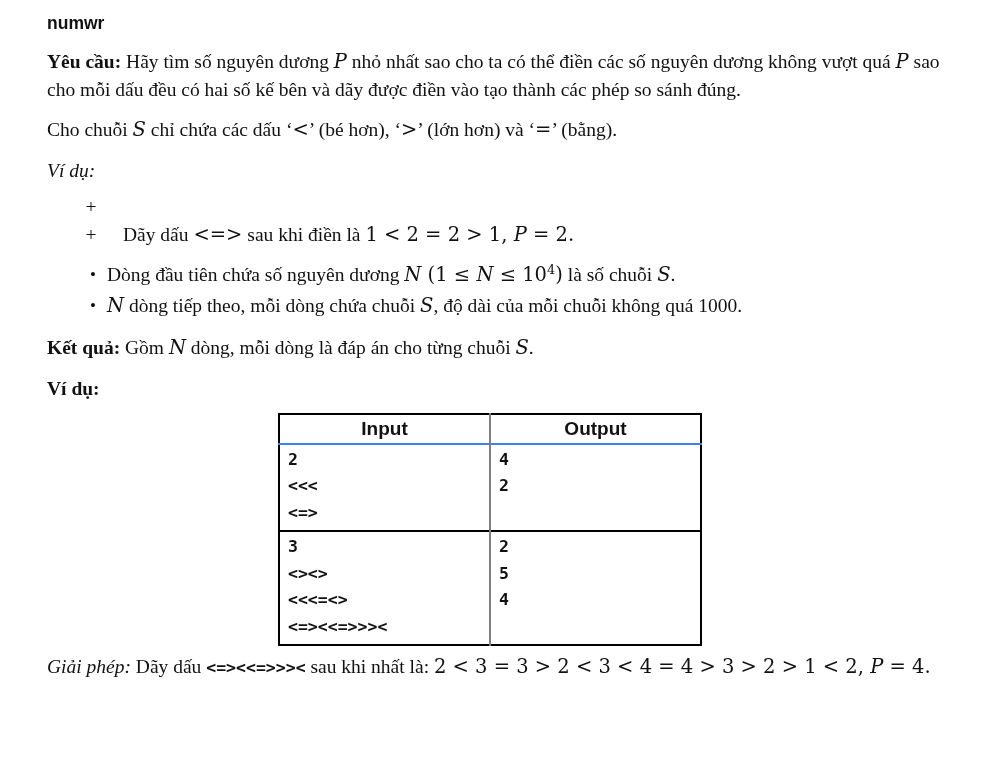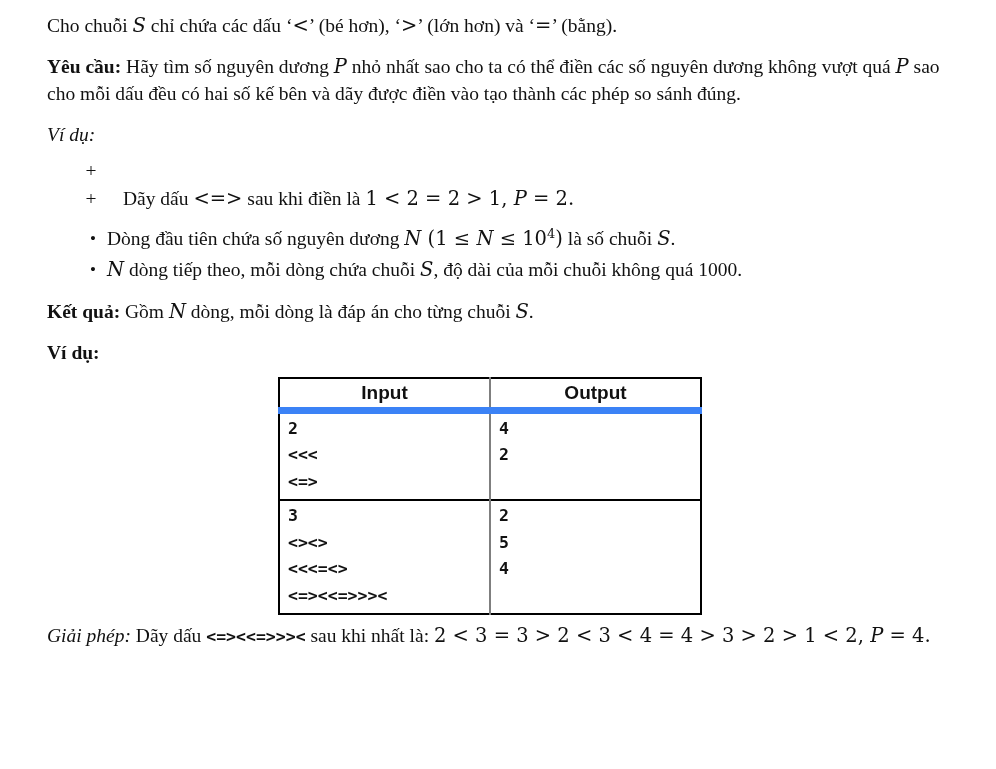--- a/index.html
+++ b/index.html
@@ -43,39 +43,40 @@
     border-collapse:collapse; table-layout:fixed;
     margin:1px 0 7px 231px;
     border:2px solid #000;
   }
   table.xtable col { width:211px; }
   table.xtable th {
     font-family:"Liberation Sans","DejaVu Sans",sans-serif;
     font-weight:bold; font-size:19px; text-align:center;
     padding:1px 0 2px 0; line-height:25px;
   }
-  table.xtable thead tr { border-bottom:7px solid #3b82f6;padding-left:48px; }
+  table.xtable thead tr { border-bottom:2px solid #3b82f6;padding-left:48px; }
   table.xtable tbody tr:first-child { border-bottom:2px solid #000; }
   table.xtable th + th, table.xtable td + td { border-left:2px solid #7f7f7f; }
   table.xtable td { vertical-align:top; padding:2px 6px 4px 8px; }
   table.xtable td .cl {
     font-family:"DejaVu Sans Mono","Liberation Mono",monospace;
     font-weight:bold; font-size:16.5px; line-height:26.5px; white-space:pre;
   }
   .expl { margin-top:7px; line-height:28px; margin-bottom:0; }
 </style>
 </head>
 <body>
 
 <div class="page">
 
+  <h1 class="title">numwr</h1>
+
+  <p><span class="b">Yêu cầu:</span><span> Hãy tìm số nguyên dương </span><span class="v">P</span><span> nhỏ nhất sao cho ta có thể điền các số nguyên dương không vượt quá </span><span class="v">P</span><span> sao cho mỗi dấu đều có hai số kế bên và dãy được điền vào tạo thành các phép so sánh đúng.</span></p>
 
   <p><span>Cho chuỗi </span><span class="v">S</span><span> chỉ chứa các dấu ‘</span><span class="math">&lt;</span><span>’ (bé hơn), ‘</span><span class="math">&gt;</span><span>’ (lớn hơn) và ‘</span><span class="math">=</span><span>’ (bằng).</span></p>
-
-  <p><span class="b">Yêu cầu:</span><span> Hãy tìm số nguyên dương </span><span class="v">P</span><span> nhỏ nhất sao cho ta có thể điền các số nguyên dương không vượt quá </span><span class="v">P</span><span> sao cho mỗi dấu đều có hai số kế bên và dãy được điền vào tạo thành các phép so sánh đúng.</span></p>
 
   <p class="i tight">Ví dụ:</p>
 
   <div class="plist">
     <div class="pitem">
       <span class="marker">+</span>
     </div>
     <div class="pitem">
       <span class="marker">+</span>
       <span class="ptext"><span>Dãy dấu </span><span class="math">&lt;=&gt;</span><span> sau khi điền là </span><span class="math">1 &lt; 2 = 2 &gt; 1</span><span class="math">, </span><span class="v">P</span><span class="math"> = 2.</span></span>

